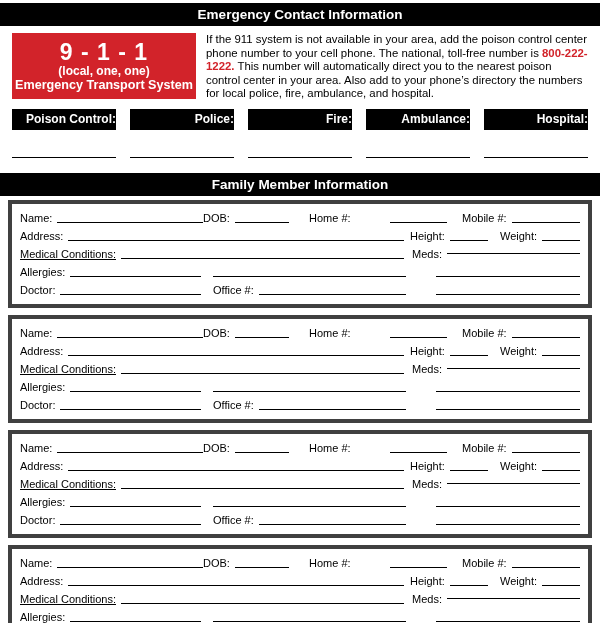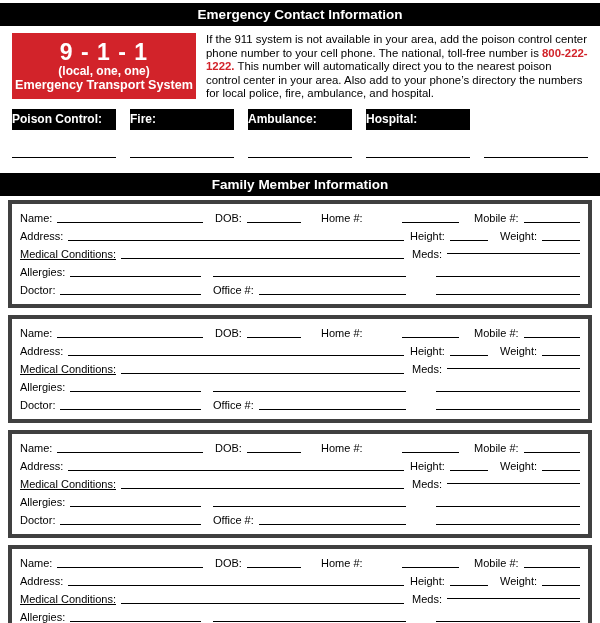--- a/index.html
+++ b/index.html
@@ -33,38 +33,38 @@
   .desc { flex: 1 1 auto; margin: 0; font-size: 11.4px; line-height: 13.6px; }
   .phone { font-weight: bold; }
 
   
   .contacts { padding: 8px 12px 0 12px; }
   .contact-labels, .contact-lines {
     display: grid; grid-template-columns: repeat(5, 1fr); column-gap: 14px;
   }
   .contact-label {
     background: #000; color: #fff; font-weight: bold; font-size: 12px;
-    text-align: left; padding: 3px 0 4px 0; white-space: nowrap;
+    text-align: right; padding: 3px 0 4px 0; white-space: nowrap;
   }
   .contact-lines { margin-top: 27px; }
   .contact-line { border-bottom: 1.5px solid #000; height: 0; }
 
   
   .members { padding: 4px 8px 0 8px; }
   .card {
     border: 4px solid #404040; background: #fff;
     padding: 3px 8px 7px 8px; margin-bottom: 7px;
   }
   .row { display: flex; align-items: flex-end; height: 18px; }
   .grp { display: flex; align-items: flex-end; min-width: 0; }
   .lbl { white-space: nowrap; padding-right: 5px; line-height: 13px; }
   .bl { flex: 1 1 auto; border-bottom: 1px solid #000; margin-bottom: 2px; height: 0; }
 
   .r1 .g1 { flex: 0 0 183px; }
-  .r1 .g2 { flex: 0 0 86px;  margin-left: 12px; }
+  .r1 .g2 { flex: 0 0 86px;  }
   .r1 .g3 { flex: 0 0 138px; margin-left: 20px; gap: 34px; }
   .r1 .g4 { flex: 1 1 auto;  margin-left: 15px; }
 
   .r2 .g1 { flex: 0 0 384px; }
   .r2 .g2 { flex: 0 0 78px;  margin-left: 6px; }
   .r2 .g3 { flex: 1 1 auto;  margin-left: 12px; }
 
   .r3 .g1 { flex: 0 0 384px; text-decoration: underline; }
   .r3 .g2 { flex: 1 1 auto;  margin-left: 8px; align-items: center; }
 
@@ -86,20 +86,21 @@
       <div class="num">9 - 1 - 1</div>
       <div class="spelled">(local, one, one)</div>
       <div class="caption">Emergency Transport System</div>
     </div>
     <p class="desc"><span>If the 911 system is not available in your area, add the poison control center phone number to your cell phone. The national, toll-free number is </span><span class="phone" style="color: rgb(210, 35, 42);">800-222-1222.</span><span> This number will automatically direct you to the nearest poison control center in your area. Also add to your phone’s directory the numbers for local police, fire, ambulance, and hospital.</span></p>
   </div>
 
   <div class="contacts">
     <div class="contact-labels">
       <div class="contact-label">Poison Control:</div>
+      <div class="contact-label">Police:</div>
       <div class="contact-label">Fire:</div>
       <div class="contact-label">Ambulance:</div>
       <div class="contact-label">Hospital:</div>
     </div>
     <div class="contact-lines">
       <div class="contact-line"></div>
       <div class="contact-line"></div>
       <div class="contact-line"></div>
       <div class="contact-line"></div>
       <div class="contact-line"></div>

